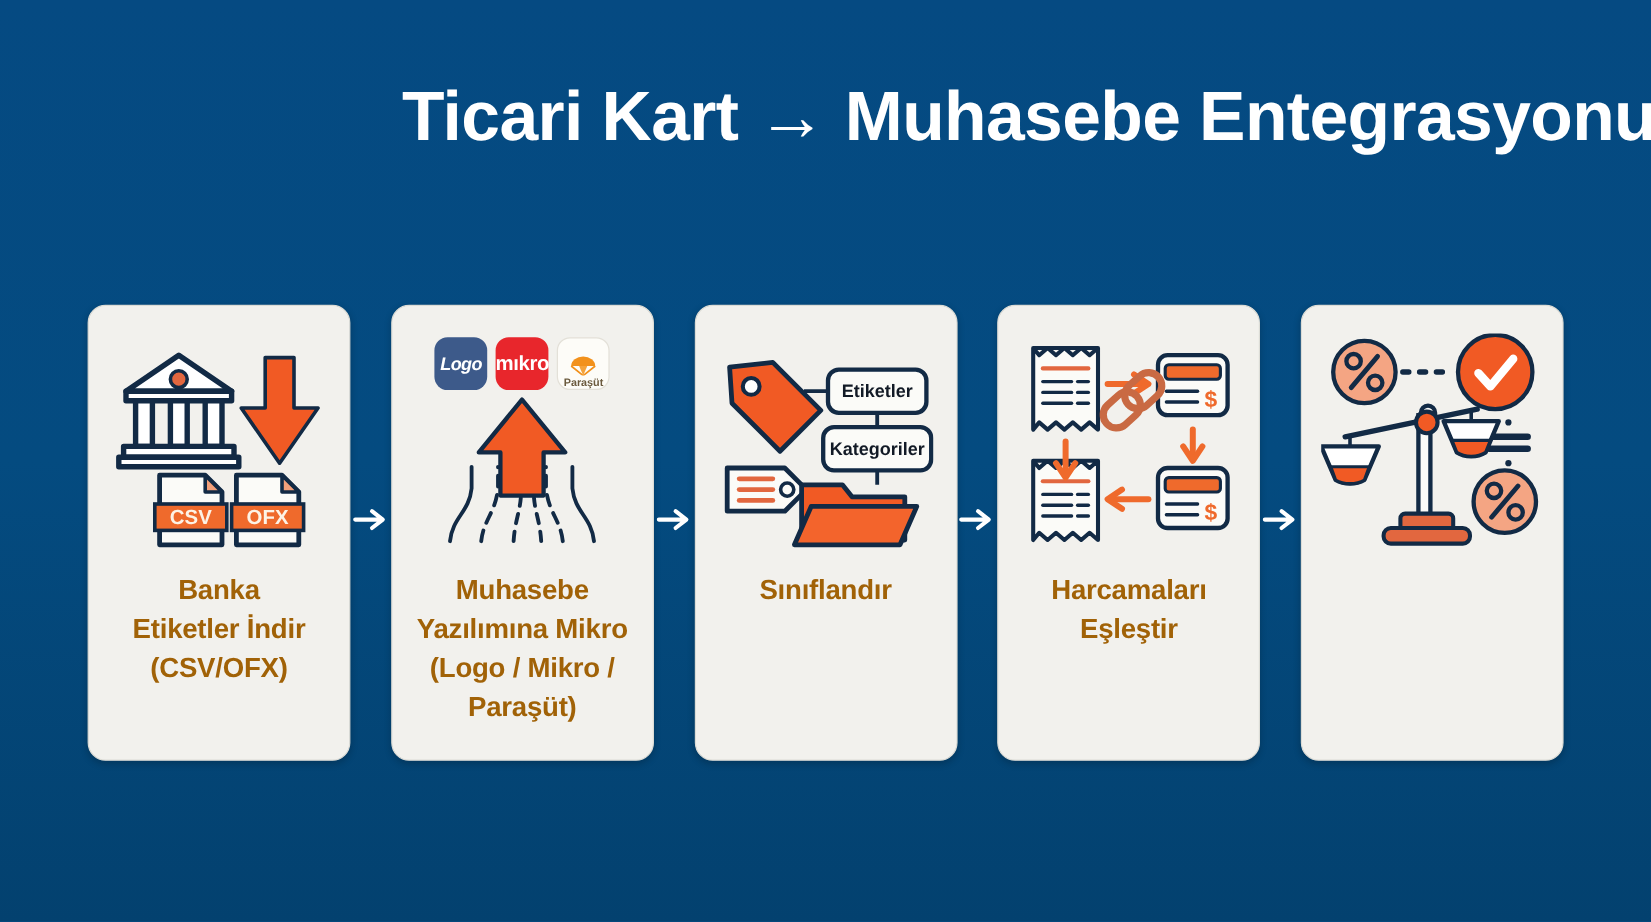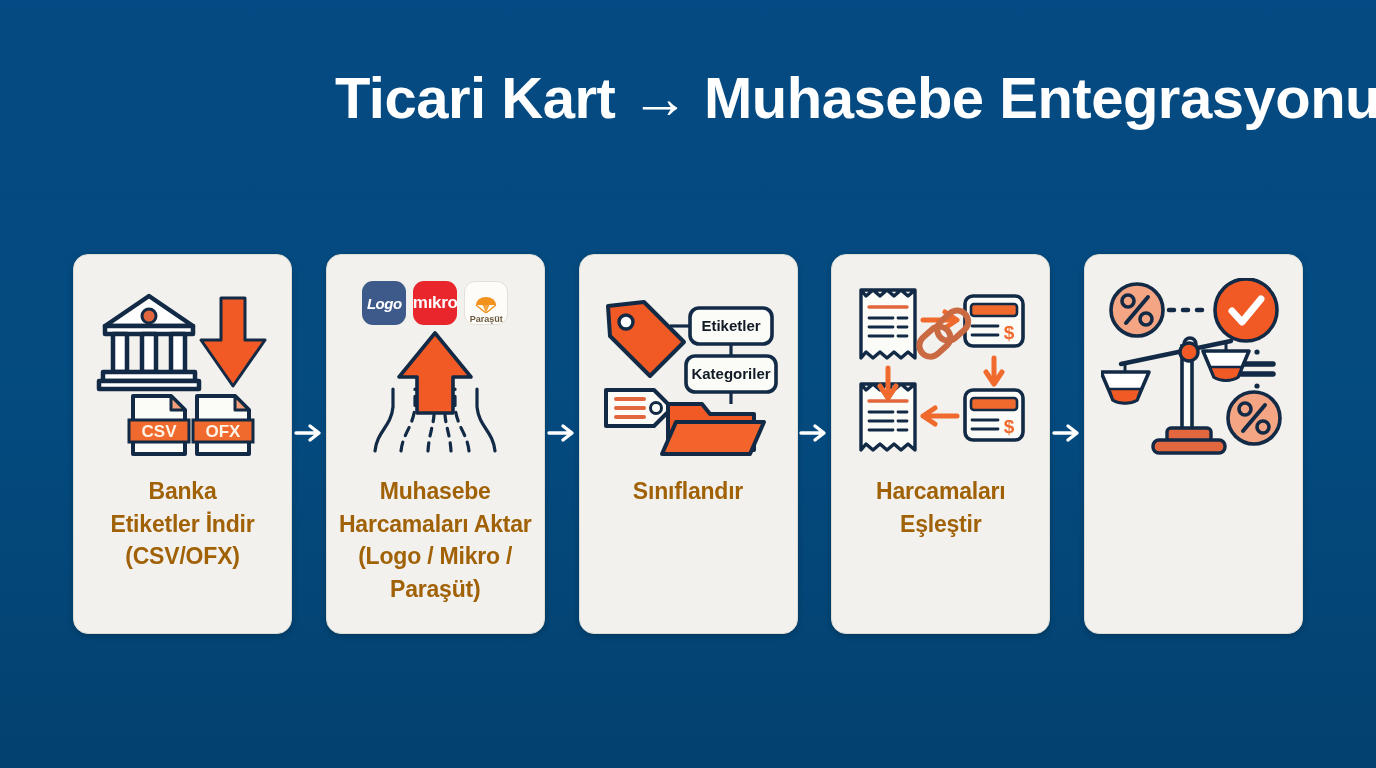--- a/index.html
+++ b/index.html
@@ -208,21 +208,21 @@
               <path d="M83 124 C84 108, 88 100, 89 88" stroke-dasharray="8 7"></path>
               <path d="M106 124 C105 108, 101 100, 100 88" stroke-dasharray="8 7"></path>
               <path d="M124 124 C122 106, 112 100, 110 80 L110 62" stroke-dasharray="9 7"></path>
               <path d="M150 124 C148 104, 134 100, 132 80 L132 62"></path>
             </g>
           </svg>
         </div>
       </div>
       <div class="card-label">
         <div>Muhasebe</div>
-        <div>Harcamaları Aktar</div>
+        <div>Yazılımına Mikro</div>
         <div>(Logo / Mikro /</div>
         <div>Paraşüt)</div>
       </div>
     </div>
 
     <div class="connector">
       <svg width="30" height="22" viewBox="0 0 30 22">
         <path d="M2 11 L24 11 M16 4 L25 11 L16 18" fill="none" stroke="#ffffff" stroke-width="3.4" stroke-linecap="round" stroke-linejoin="round"></path>
       </svg>
     </div>

